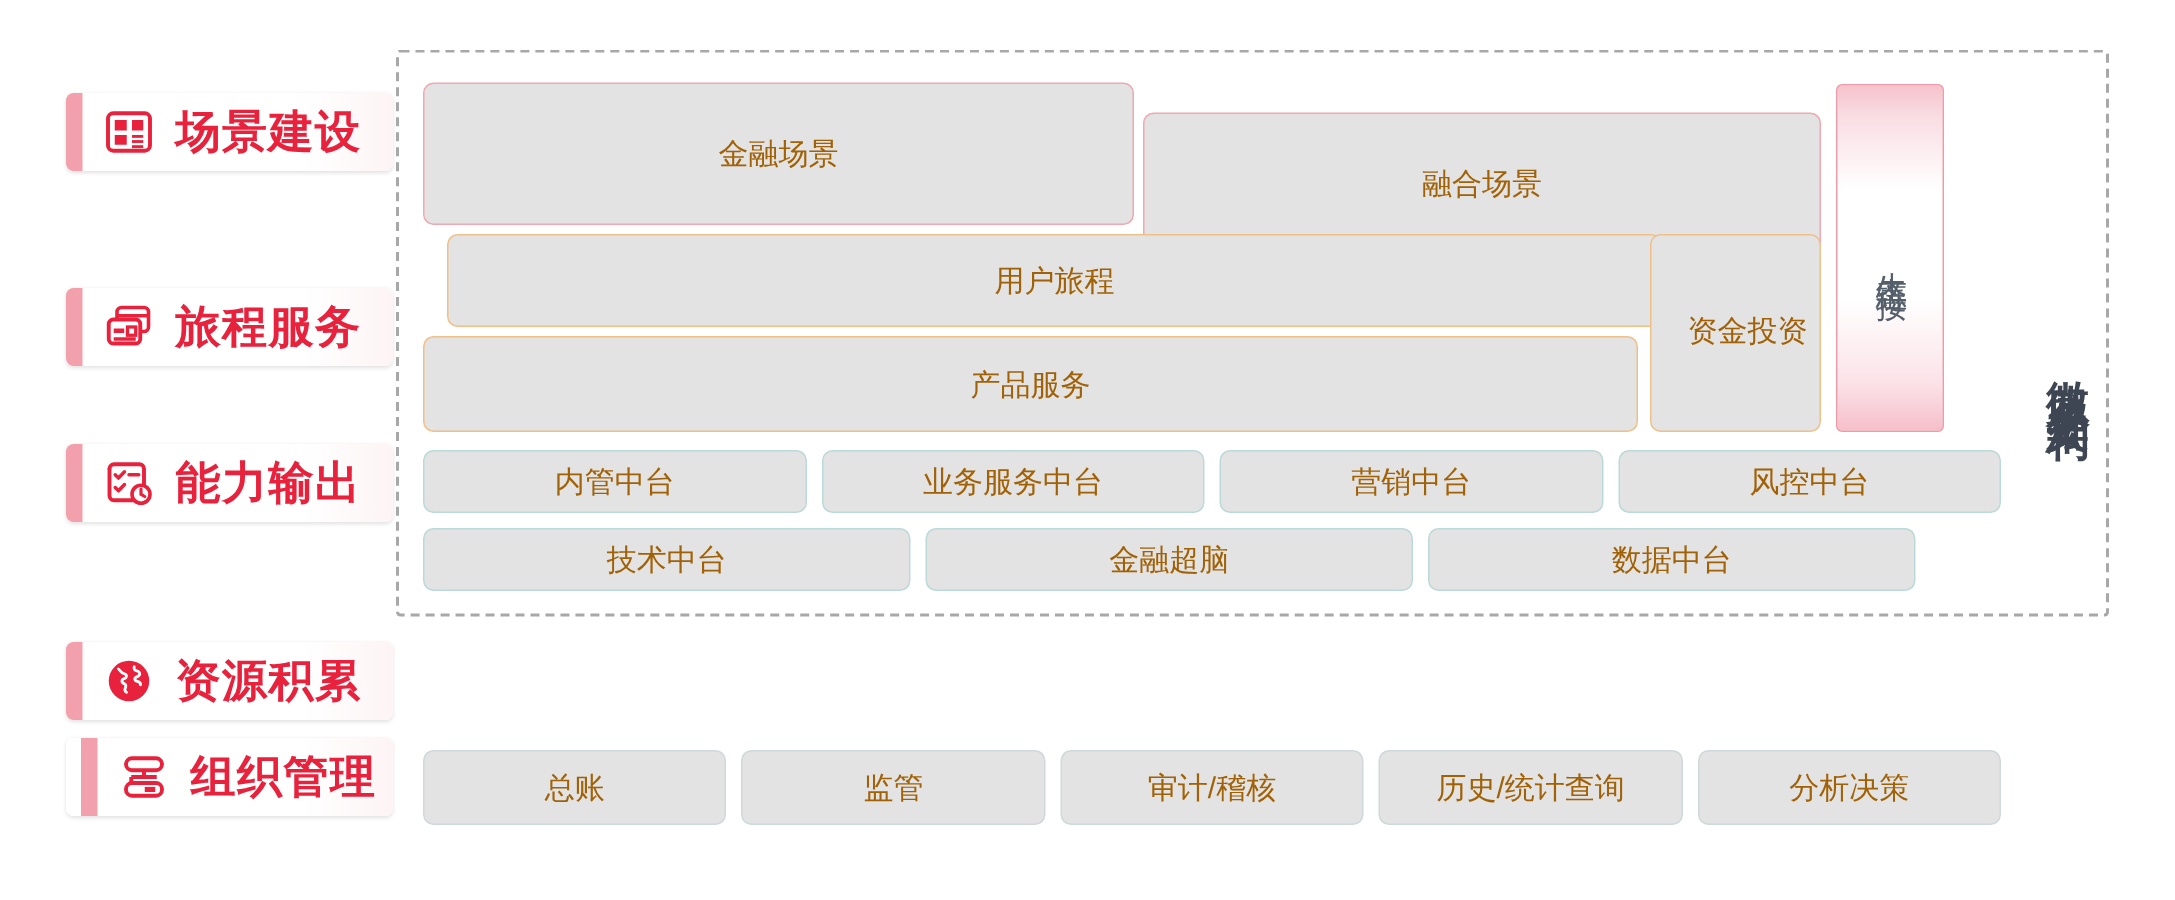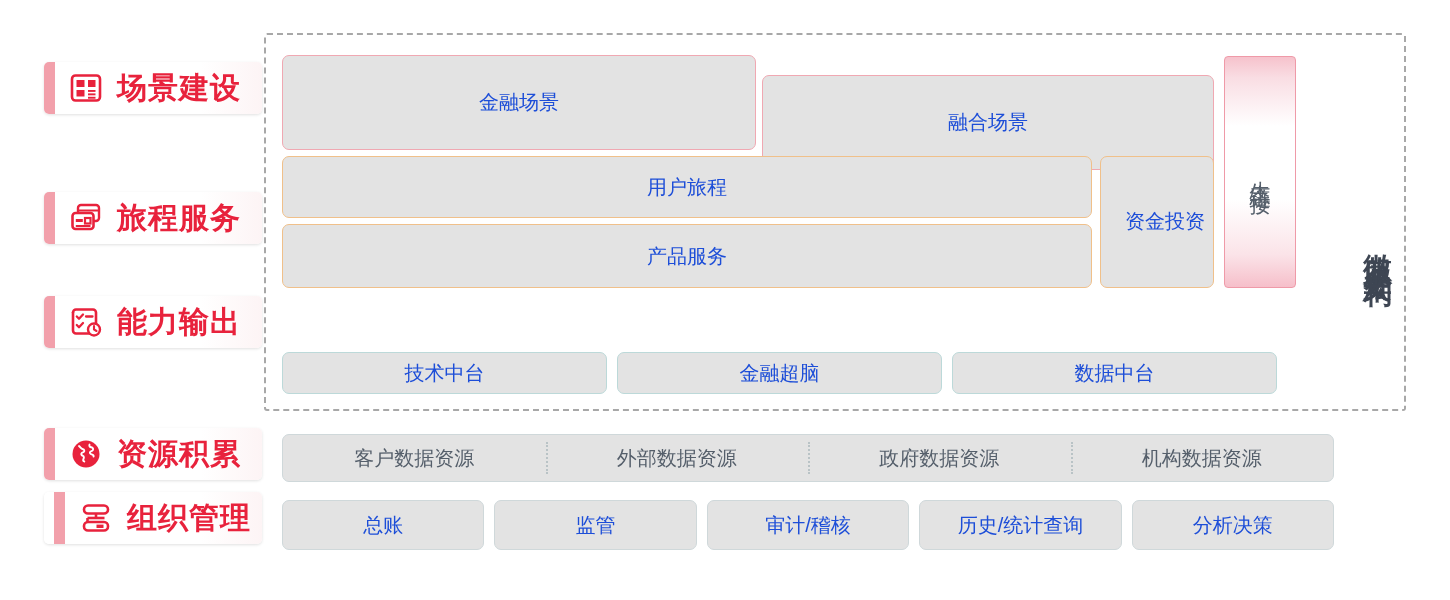--- a/index.html
+++ b/index.html
@@ -58,21 +58,21 @@
 
   
   .cell {
     position: absolute;
     background: #e3e3e3;
     border-radius: 7px;
     display: flex;
     align-items: center;
     justify-content: center;
     font-size: 20px;
-    color: #1d4ed8;
+    color: #a16207;
     white-space: nowrap;
   }
   .b-pink  { border: 1.6px solid #f0a8b2; }
   .b-orange{ border: 1.6px solid #f0c08a; }
   .b-teal  { border: 1.6px solid #bcd9d9; }
   .b-grey  { border: 1.6px solid #cfd8da; }
 
   
   #eco-cell {
     position: absolute;
@@ -221,66 +221,66 @@
 
   <div id="dashed-box"></div>
 
   <div class="cell b-pink" style="left:282px; top:55px; width:474px; height:95px;">
     <span>金融场景</span>
   </div>
   <div class="cell b-pink" style="left:762px; top:55px; width:452px; height:95px;margin-top:20px;">
     <span>融合场景</span>
   </div>
 
-  <div class="cell b-orange" style="left:282px; top:156px; width:810px; height:62px;">
+  <div class="cell b-orange" style="left:298px; top:156px; width:810px; height:62px;">
     <span>用户旅程</span>
   </div>
   <div class="cell b-orange" style="left:282px; top:224px; width:810px; height:64px;">
     <span>产品服务</span>
   </div>
 
   <div class="cell b-orange" style="left:1100px; top:156px; width:114px; height:132px; flex-direction:column; line-height:1.28;">
     <span style="display:block; width:3.2em; text-align:left;">资金投资</span>
   </div>
 
   <div id="eco-cell" style="left:1224px; top:56px; width:72px; height:232px;">
     <span class="vtext">生态链接</span>
   </div>
 
   <div id="micro-title">
     <span class="vtext">微服务架构</span>
   </div>
 
+  <div class="row-strip" style="left:282px; top:300px; width:1052px; height:42px;">
+    <div class="cell b-teal">
+      <span>内管中台</span>
+    </div>
+    <div class="cell b-teal">
+      <span>业务服务中台</span>
+    </div>
+    <div class="cell b-teal">
+      <span>营销中台</span>
+    </div>
+    <div class="cell b-teal">
+      <span>风控中台</span>
+    </div>
+  </div>
 
   <div class="row-strip" style="left:282px; top:352px; width:995px; height:42px;font-family:Liberation Serif, serif;">
     <div class="cell b-teal">
       <span>技术中台</span>
     </div>
     <div class="cell b-teal">
       <span>金融超脑</span>
     </div>
     <div class="cell b-teal">
       <span>数据中台</span>
     </div>
   </div>
 
-  <div id="resource-strip">
-    <div class="rcell">
-      <span>客户数据资源</span>
-    </div>
-    <div class="rcell">
-      <span>外部数据资源</span>
-    </div>
-    <div class="rcell">
-      <span>政府数据资源</span>
-    </div>
-    <div class="rcell">
-      <span>机构数据资源</span>
-    </div>
-  </div>
 
   <div class="row-strip" style="left:282px; top:500px; width:1052px; height:50px;">
     <div class="cell b-grey">
       <span>总账</span>
     </div>
     <div class="cell b-grey">
       <span>监管</span>
     </div>
     <div class="cell b-grey">
       <span>审计/稽核</span>

